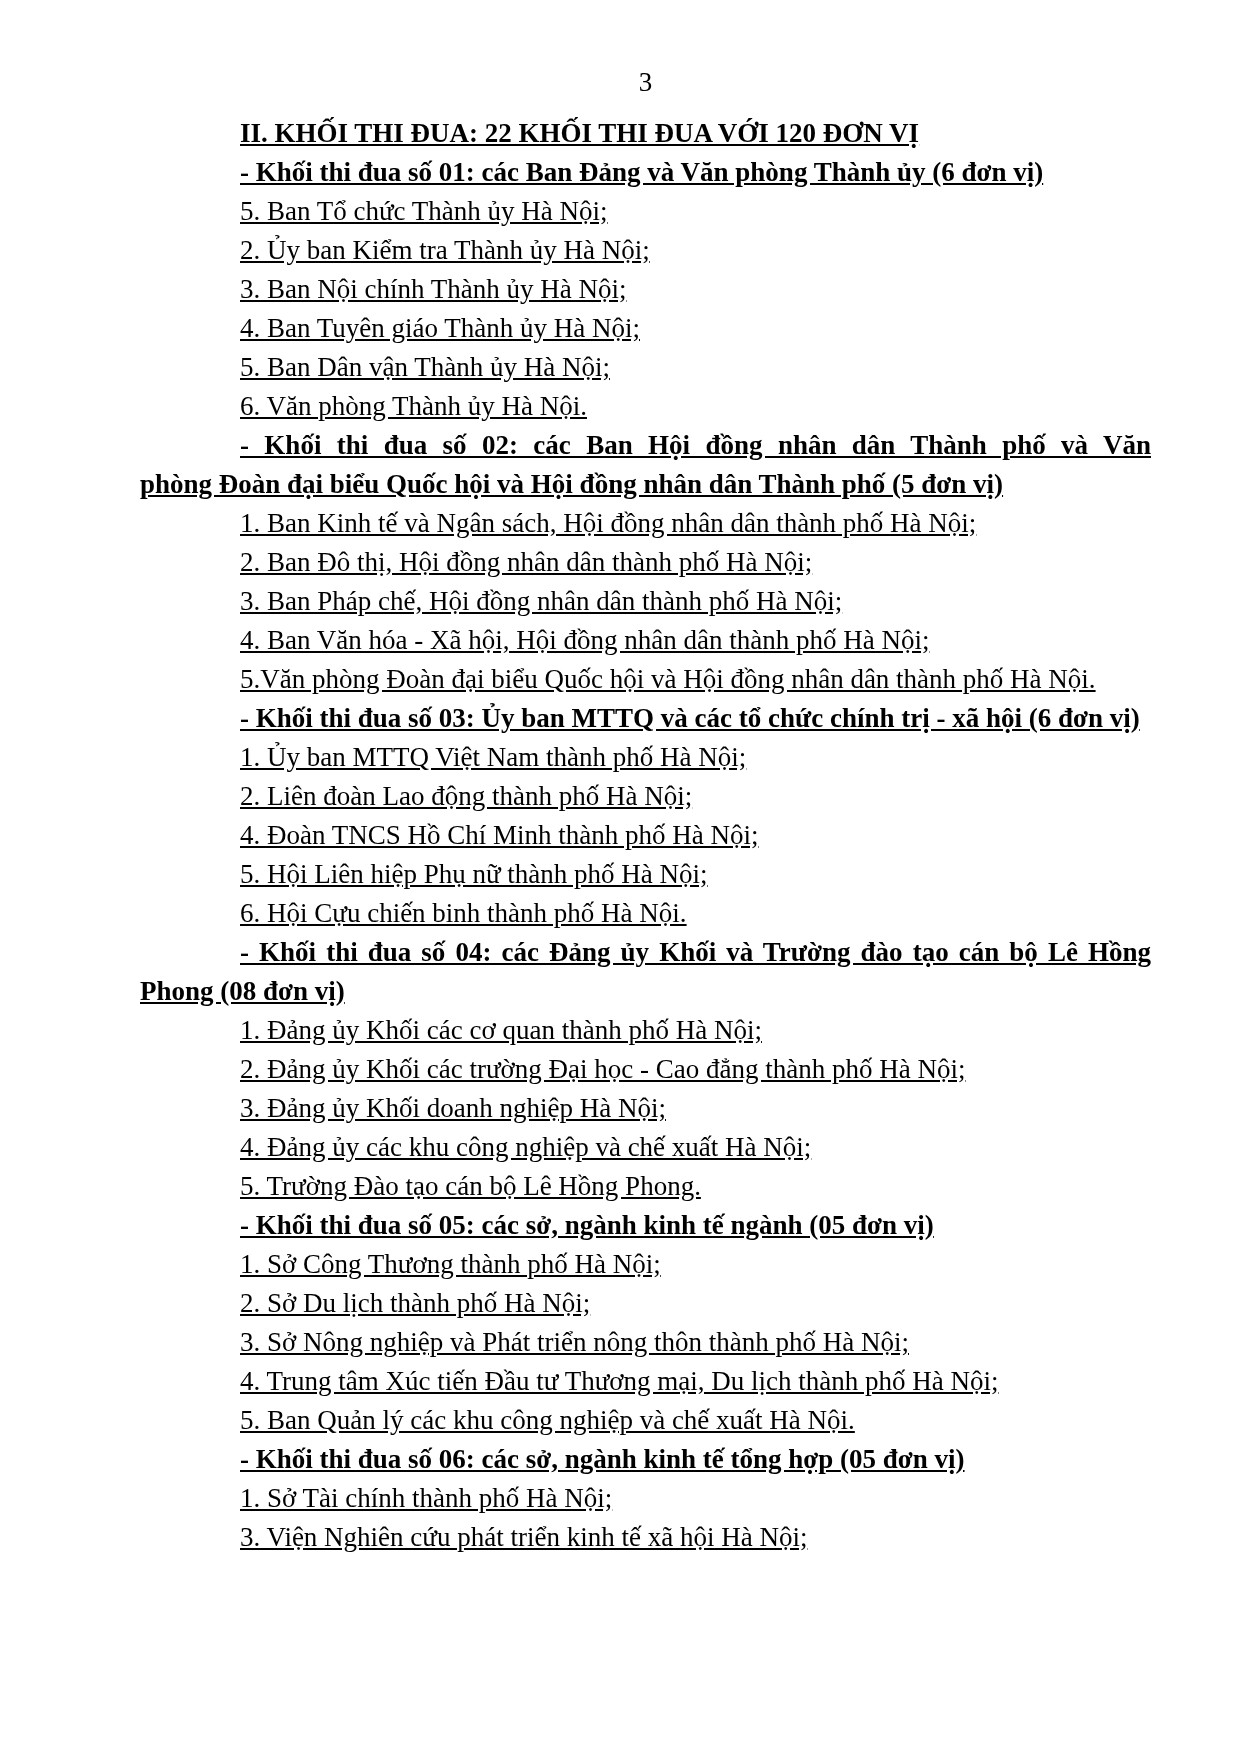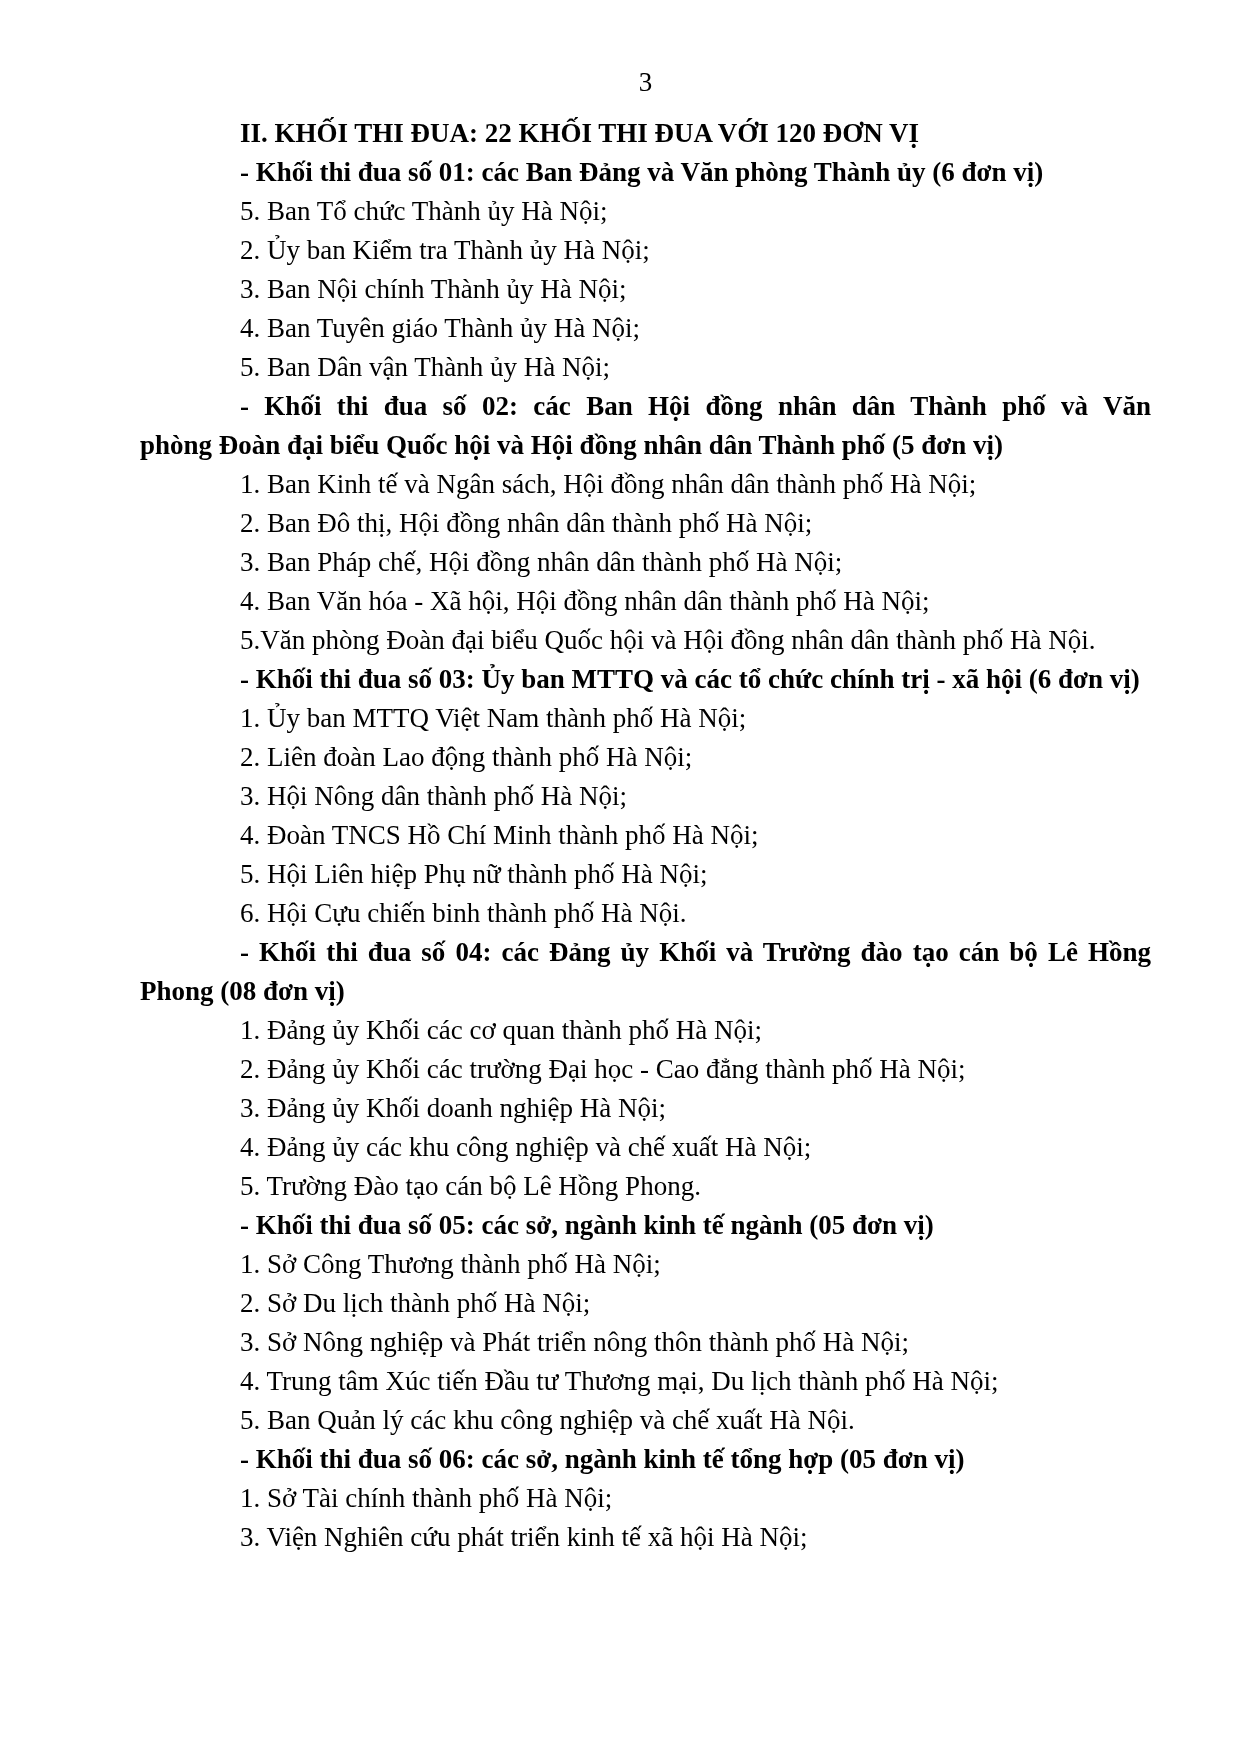--- a/index.html
+++ b/index.html
@@ -32,20 +32,21 @@
     margin: 0;
     padding: 0;
     line-height: 39px;
   }
   .heading {
     font-weight: bold;
   }
   .line {
     display: block;
     white-space: nowrap;
+    text-decoration: underline;
   }
   .line.indent {
     text-indent: 100px;
   }
   .line.stretch {
     text-align: justify;
     text-align-last: justify;
   }
 </style>
 </head>
@@ -69,20 +70,23 @@
         </p>
         <p class="para item">
           <span class="line indent">3. Ban Nội chính Thành ủy Hà Nội;</span>
         </p>
         <p class="para item">
           <span class="line indent">4. Ban Tuyên giáo Thành ủy Hà Nội;</span>
         </p>
         <p class="para item">
           <span class="line indent">5. Ban Dân vận Thành ủy Hà Nội;</span>
         </p>
+        <p class="para item">
+          <span class="line indent">6. Văn phòng Thành ủy Hà Nội.</span>
+        </p>
         <p class="para heading">
           <span class="line indent stretch">- Khối thi đua số 02: các Ban Hội đồng nhân dân Thành phố và Văn</span>
           <span class="line">phòng Đoàn đại biểu Quốc hội và Hội đồng nhân dân Thành phố (5 đơn vị)</span>
         </p>
         <p class="para item">
           <span class="line indent">1. Ban Kinh tế và Ngân sách, Hội đồng nhân dân thành phố Hà Nội;</span>
         </p>
         <p class="para item">
           <span class="line indent">2. Ban Đô thị, Hội đồng nhân dân thành phố Hà Nội;</span>
         </p>
@@ -96,23 +100,20 @@
           <span class="line indent">5.Văn phòng Đoàn đại biểu Quốc hội và Hội đồng nhân dân thành phố Hà Nội.</span>
         </p>
         <p class="para heading">
           <span class="line indent">- Khối thi đua số 03: Ủy ban MTTQ và các tổ chức chính trị - xã hội (6 đơn vị)</span>
         </p>
         <p class="para item">
           <span class="line indent">1. Ủy ban MTTQ Việt Nam thành phố Hà Nội;</span>
         </p>
         <p class="para item">
           <span class="line indent">2. Liên đoàn Lao động thành phố Hà Nội;</span>
-        </p>
-        <p class="para item">
-          <span class="line indent">3. Hội Nông dân thành phố Hà Nội;</span>
         </p>
         <p class="para item">
           <span class="line indent">4. Đoàn TNCS Hồ Chí Minh thành phố Hà Nội;</span>
         </p>
         <p class="para item">
           <span class="line indent">5. Hội Liên hiệp Phụ nữ thành phố Hà Nội;</span>
         </p>
         <p class="para item">
           <span class="line indent">6. Hội Cựu chiến binh thành phố Hà Nội.</span>
         </p>

